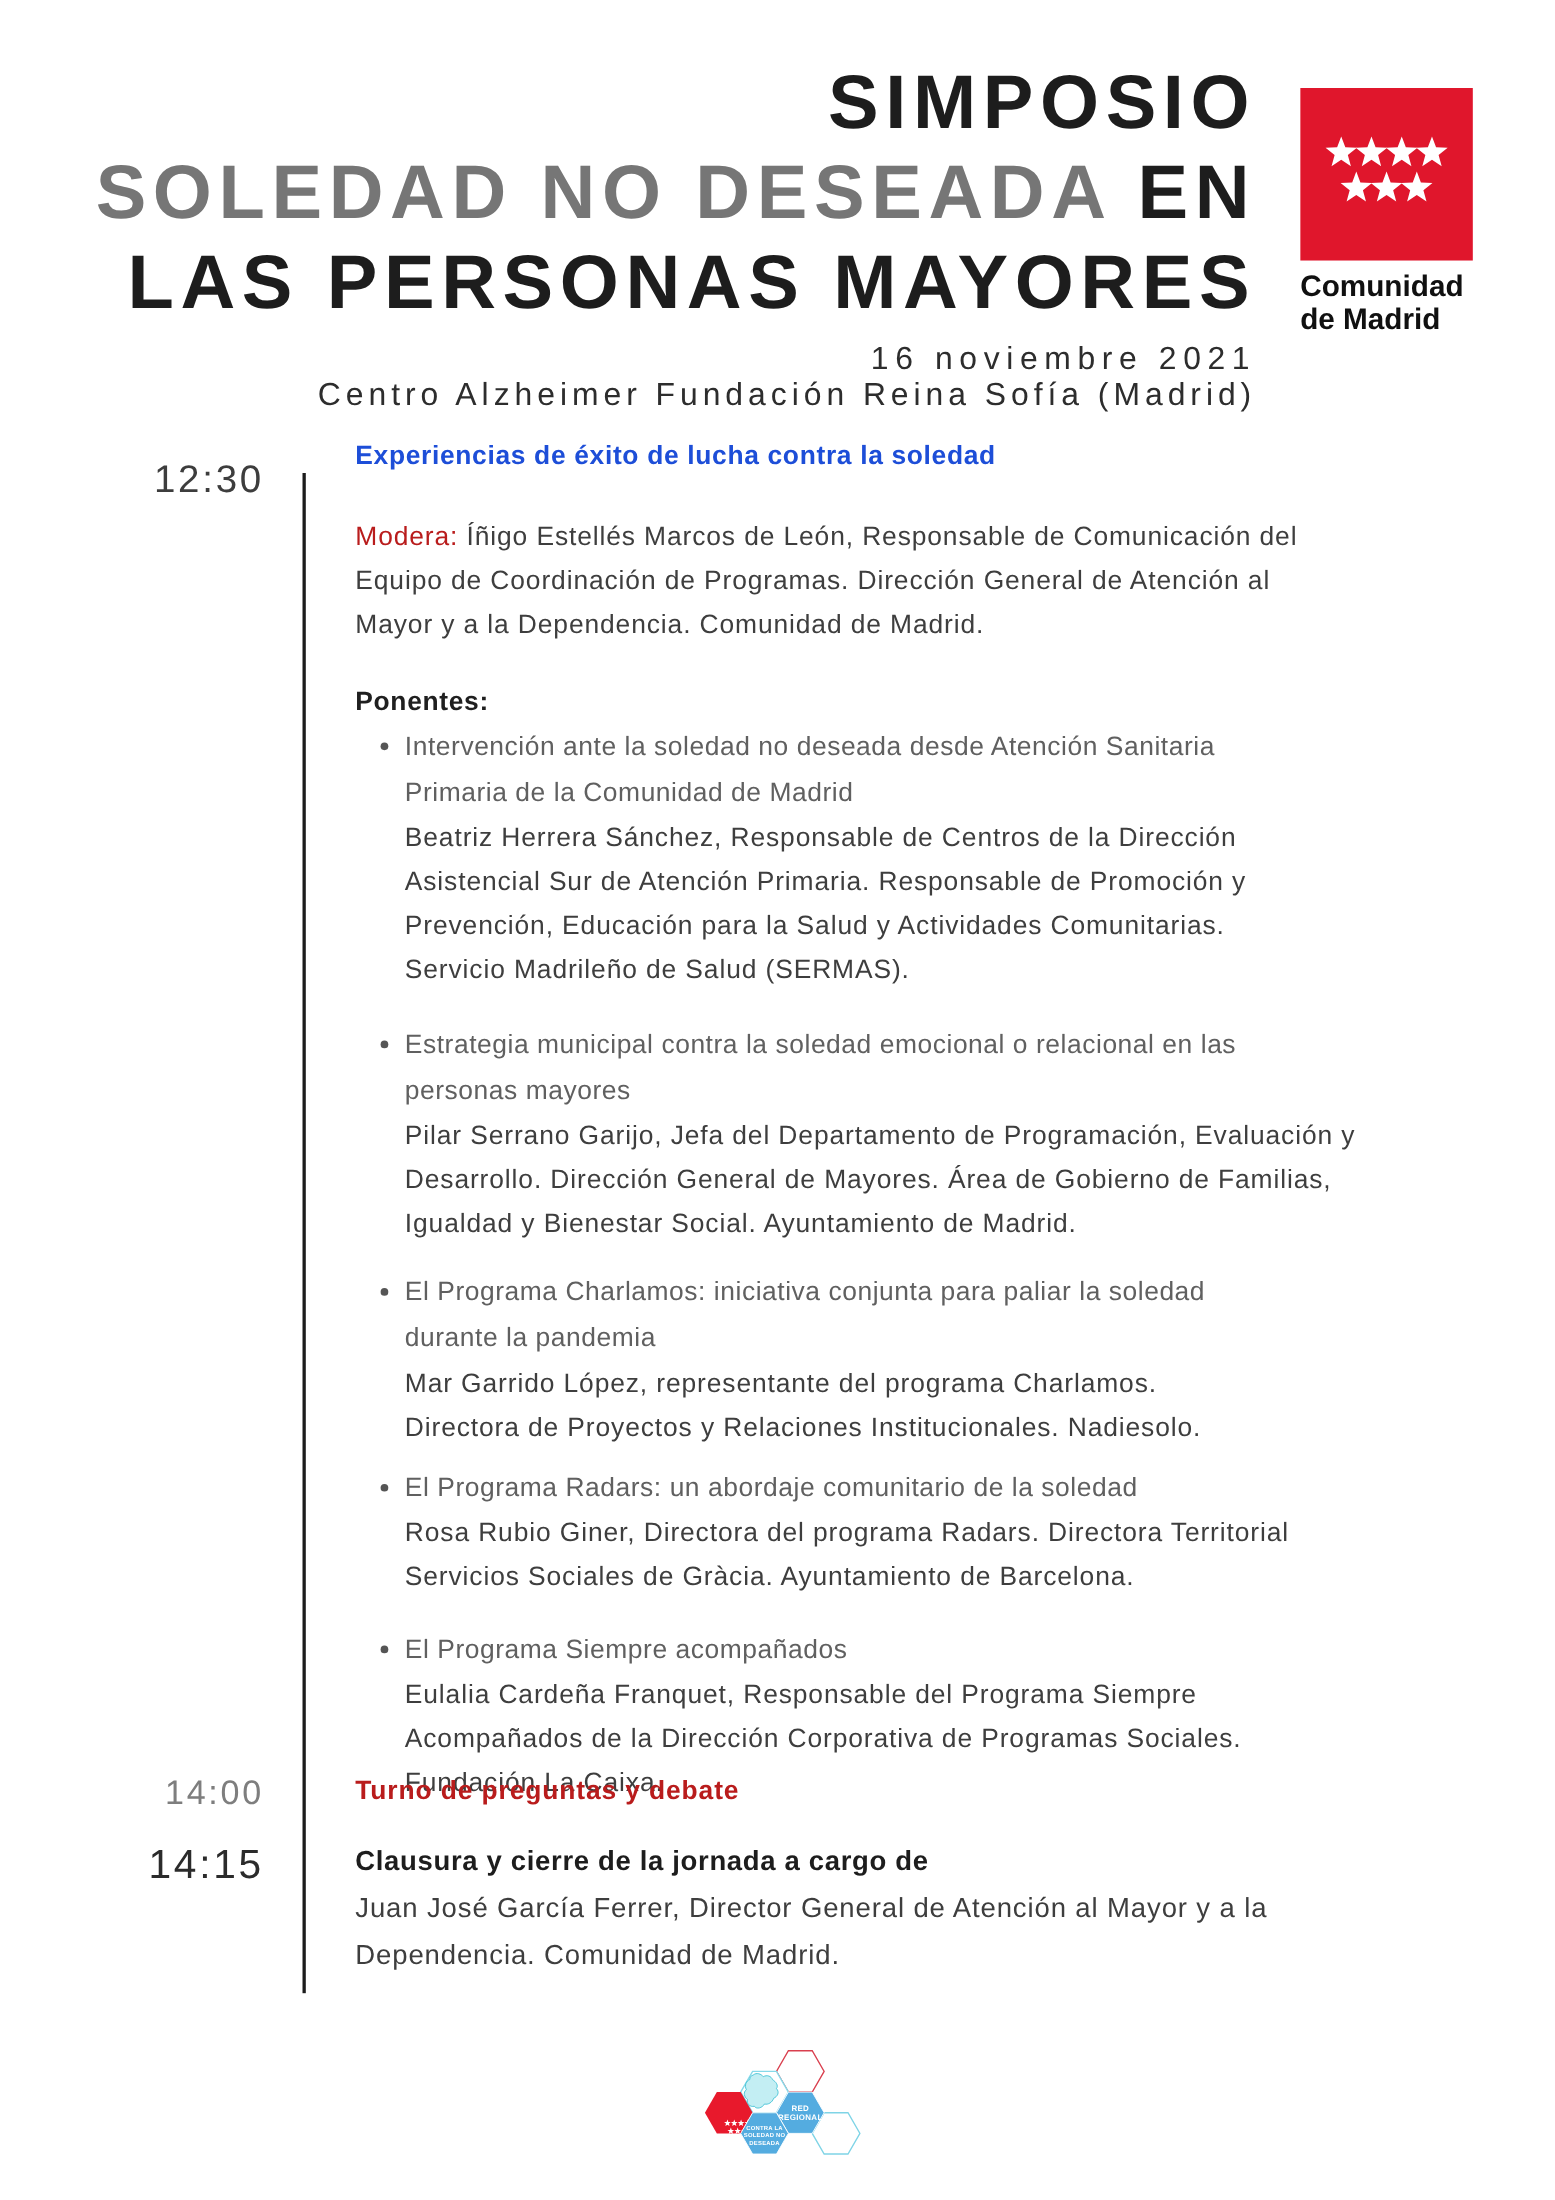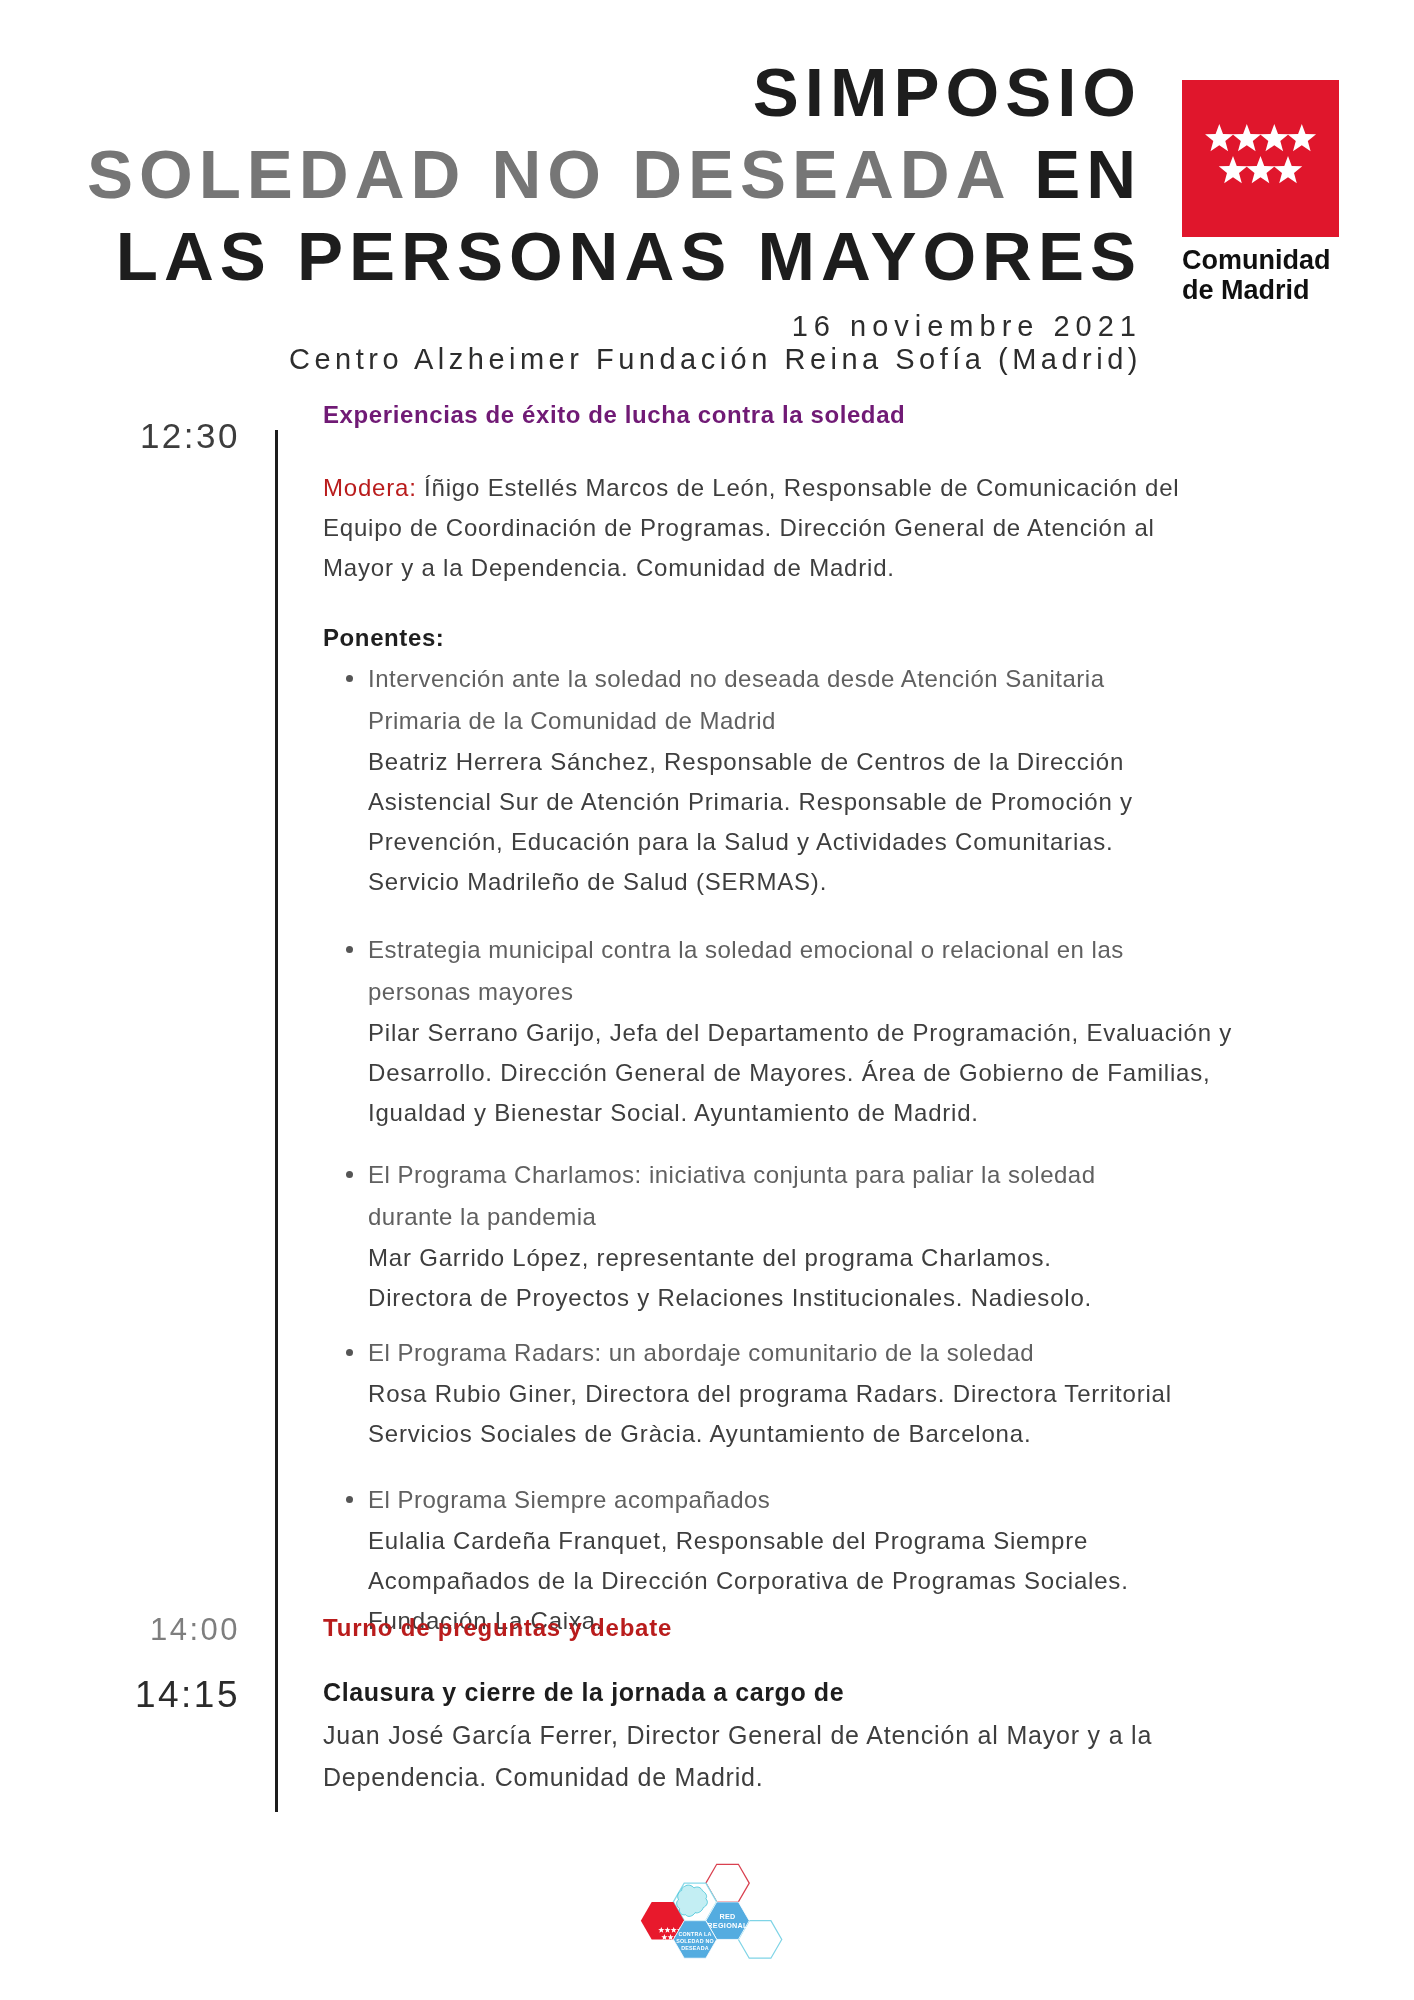--- a/index.html
+++ b/index.html
@@ -21,21 +21,21 @@
   .rule-v{position:absolute;left:275px;top:430px;width:3px;height:1382px;background:#1c1c1c;}
   .time{position:absolute;left:60px;width:180px;text-align:right;white-space:nowrap;
         font-family:"Liberation Sans",sans-serif;letter-spacing:2.5px;}
   .time-1230{top:416px;font-size:35px;color:#3d3d3d;}
   .time-1400{top:1612px;font-size:31px;color:#7e7e7e;}
   .time-1415{top:1674px;font-size:37px;color:#2b2b2b;}
 
   
   .content{position:absolute;left:323px;top:400px;width:1060px;}
   .nw{white-space:nowrap;}
-  .session-title{font-size:24px;font-weight:700;color:#701a75;letter-spacing:0.6px;
+  .session-title{font-size:24px;font-weight:700;color:#1d4ed8;letter-spacing:0.6px;
                  line-height:30px;margin:0 0 38px 0;}
   .body-line{font-size:24px;line-height:40px;color:#3e3e3e;letter-spacing:0.8px;}
   .b{font-weight:400;color:#b91c1c;}
   .ponentes{margin-top:30px;font-size:24px;font-weight:700;color:#1f1f1f;letter-spacing:0.6px;line-height:40px;}
 
   ul.speakers{list-style:none;margin:0;padding:0 0 0 45px;}
   ul.speakers li{position:relative;}
   ul.speakers li + li{margin-top:27px;}
   ul.speakers li:nth-child(3){margin-top:21px;}
   ul.speakers li:nth-child(4){margin-top:14px;}

